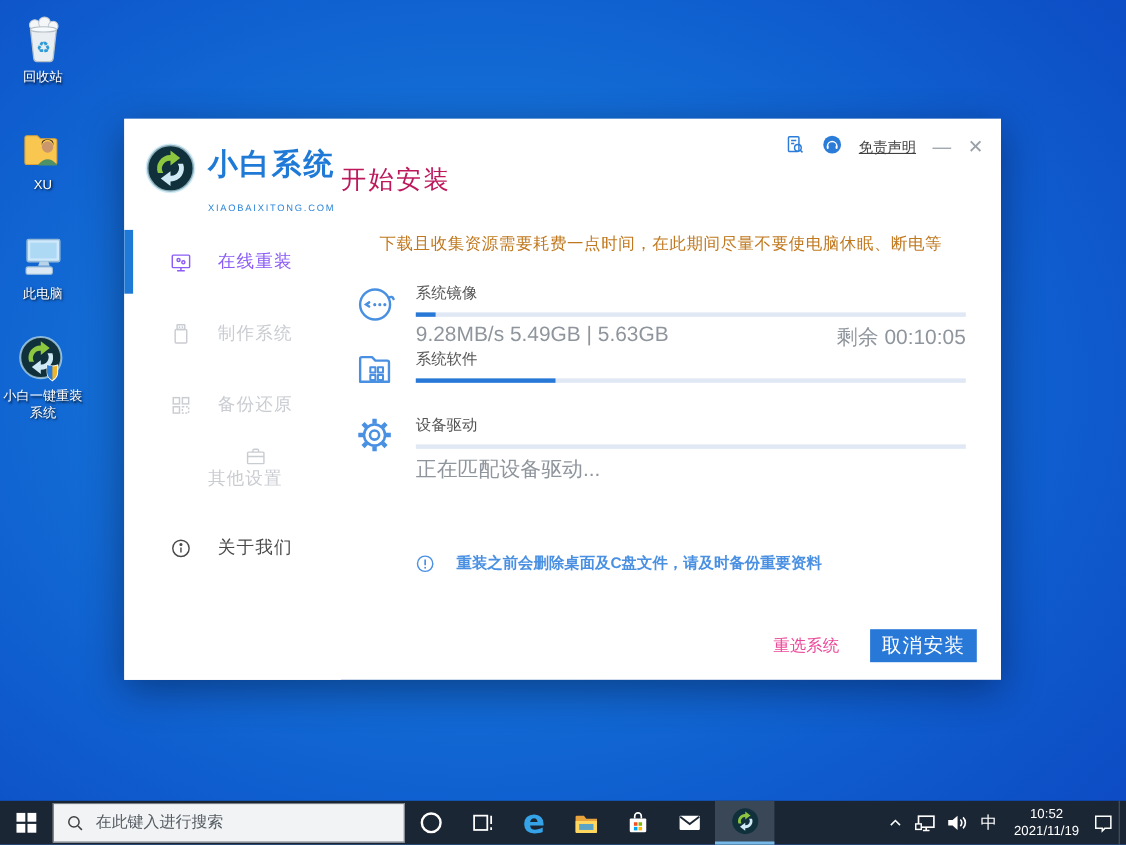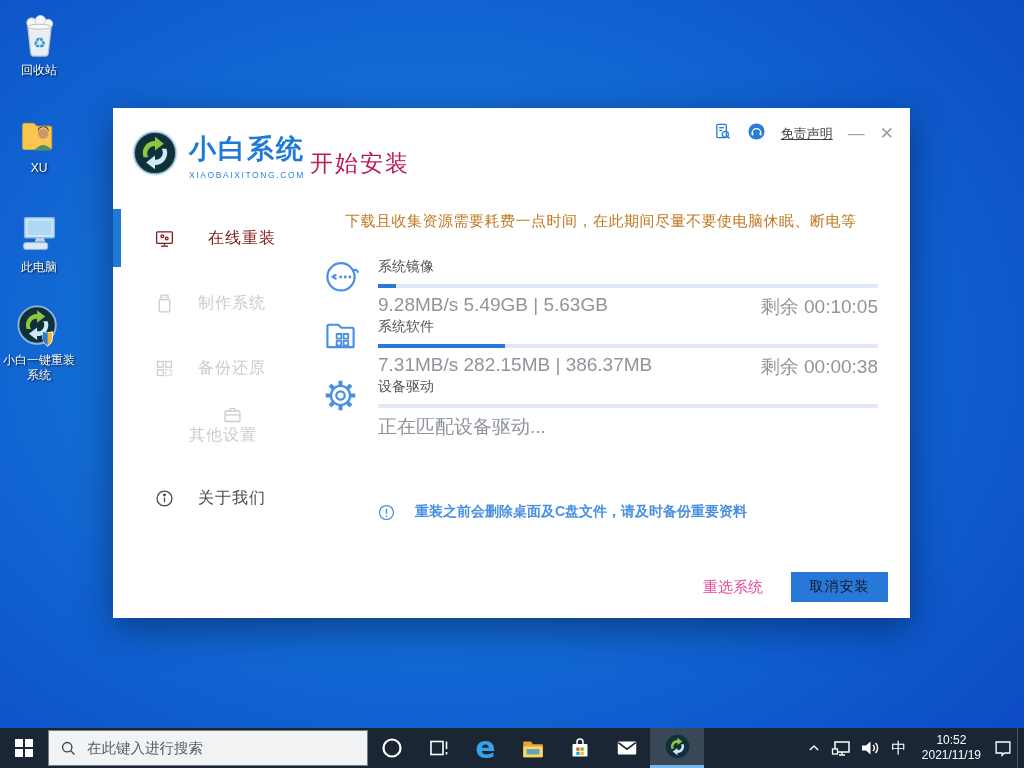--- a/index.html
+++ b/index.html
@@ -16,33 +16,33 @@
   .dicon .lbl { margin-top:3px; color:#fff; font-size:12px; line-height:15px; text-shadow:1px 1px 2px rgba(0,0,0,.85); }
 
   
   .win { position:absolute; left:113px; top:108px; width:797px; height:510px; background:#fff;
          box-shadow:0 10px 34px rgba(0,10,40,.45); }
 
   .win-header { position:absolute; top:0; left:0; right:0; height:90px; background:#fff; }
   .logo-wrap { position:absolute; left:17px; top:20px; }
   .brand { position:absolute; left:76px; top:23px; }
   .brand-name { font-size:27px; font-weight:bold; color:#1e7ad6; letter-spacing:2px; }
-  .brand-domain { font-size:8.5px; color:#2f86d8; letter-spacing:1.6px; margin-top:3px; }
+  .brand-domain { font-size:8.5px; color:#2f86d8; letter-spacing:1.6px; margin-top:17px; }
   .page-title { position:absolute; left:197px; top:40px; font-size:23px; color:#be185d; letter-spacing:2px; }
 
   .tb-actions { position:absolute; top:14px; right:16px; display:flex; align-items:center; gap:15px; }
   .tb-link { font-size:13px; color:#404040; text-decoration:underline; cursor:pointer; }
   .tb-btn { font-size:17px; color:#9aa0a8; cursor:pointer; line-height:18px; }
 
   
   .sidebar { position:absolute; left:0; top:90px; bottom:0; width:197px; background:#fff; }
   .side-item { position:absolute; left:0; width:100%; height:58px; display:flex; align-items:center; cursor:pointer; }
   .side-item svg { margin-left:41px; width:21px; height:21px; flex:none; }
   .side-item .si-label { margin-left:23px; font-size:16px; letter-spacing:1px; }
-  .si-0 { top:11px;  color:#7f1d1d;gap:10px; }
+  .si-0 { top:11px;  color:#8b5cf6; }
   .si-1 { top:76px;  color:#c9ccd1; }
   .si-2 { top:141px; color:#c9ccd1; }
   .si-3 { top:206px; color:#c9ccd1;flex-direction:column; }
   .si-4 { top:271px; color:#4a4a4a; }
   .si-0::before { content:""; position:absolute; left:0; top:0; width:8px; height:58px; background:#1e7ad6; }
 
   
   .content { position:absolute; left:197px; top:90px; right:0; bottom:0; }
   .notice { position:absolute; left:35px; top:14px; font-size:15px; color:#c0781e; letter-spacing:.5px; }
 
@@ -53,21 +53,21 @@
   .task .t-label { font-size:14px; color:#555; padding-top:5px; }
   .task .t-bar { margin-top:8px; height:4px; background:#dfe8f4; position:relative; }
   .task .t-fill { position:absolute; left:0; top:0; bottom:0; background:#2878d8; }
   .task .t-row { margin-top:6px; display:flex; justify-content:space-between; font-size:19px; color:#8f959c; }
 
   .warn { position:absolute; left:68px; top:305px; display:flex; align-items:center; gap:20px;
           font-size:14px; color:#4a90e2;font-weight:bold; }
 
   .footer-actions { position:absolute; right:22px; bottom:16px; display:flex; align-items:center; gap:28px; }
   .btn-link { font-size:15px; color:#ec4899; cursor:pointer; }
-  .btn-primary { width:97px; height:30px; background:#2878d8; color:#0f172a; font-size:14px;
+  .btn-primary { width:97px; height:30px; background:#2878d8; color:#ffffff; font-size:18px;
                  border:none; display:flex; align-items:center; justify-content:center; cursor:pointer; letter-spacing:1px; }
 
   
   .taskbar { position:absolute; left:0; bottom:0; width:1024px; height:40px; background:#1b2634;
              display:flex; align-items:center; z-index:10; }
   .tb-item { width:47px; height:40px; display:flex; align-items:center; justify-content:center; cursor:pointer; flex:none; }
   .tb-start { width:48px; }
   .win-logo { display:grid; grid-template-columns:8px 8px; grid-template-rows:8px 8px; gap:2px; }
   .win-logo span { background:#fff; }
   .tb-search { width:320px; height:36px; margin:2px 0; background:#f1f3f4; border:1px solid #777d85;
@@ -271,24 +271,20 @@
             <rect x="9.5" y="15.5" width="3" height="3"></rect>
               <rect x="14" y="15.5" width="3" height="3"></rect>
           </g>
         </svg>
       </div>
       <div class="t-body">
         <div class="t-label">系统软件</div>
         <div class="t-bar">
           <div class="t-fill" style="width: 25.4%;"></div>
         </div>
-        <div class="t-row">
-          <span>7.31MB/s 282.15MB | 386.37MB</span>
-          <span>剩余 00:00:38</span>
-        </div>
       </div>
     </div>
 
     <div class="task task-2">
       <div class="t-icon">
         <svg viewBox="0 0 24 24" width="37" height="37">
           <g stroke="#4a90e2" fill="none" stroke-width="1.5">
             <circle cx="12" cy="12" r="6.2"></circle>
               <circle cx="12" cy="12" r="2.7"></circle>
           </g>

